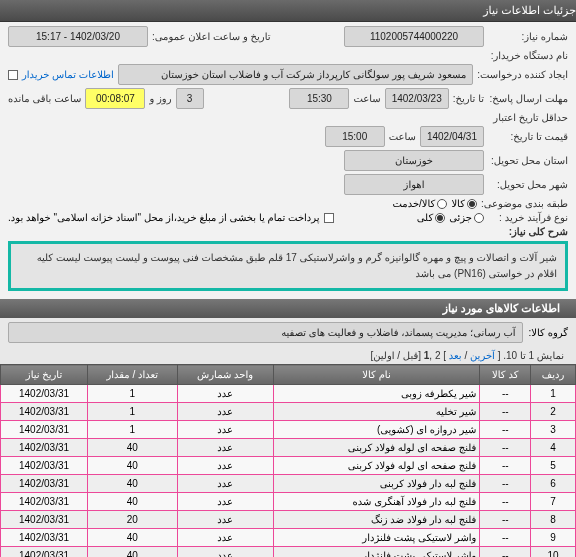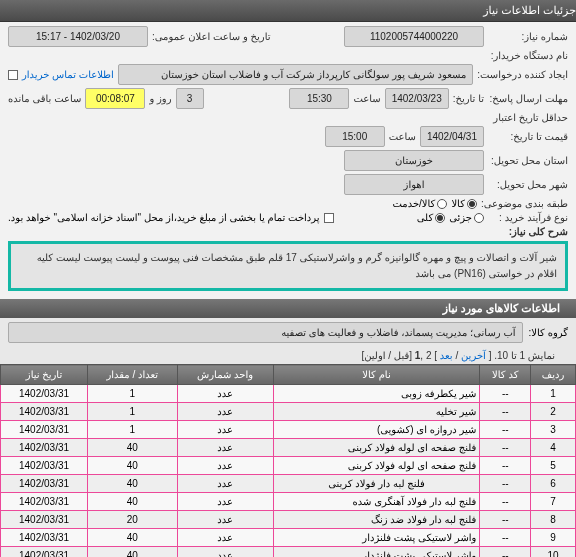--- a/index.html
+++ b/index.html
@@ -71,21 +71,21 @@
   padding:6px 8px;
   margin:4px 0;
   font-size:10px;
   line-height:1.6;
   color:#333;
 }
 .group-row {
   display:flex;align-items:center;gap:6px;padding:4px 8px;font-size:10px;
 }
 .nav-row {
-  padding:3px 21px;font-size:10px;color:#333;
+  padding:3px 12px;font-size:10px;color:#333;
 }
 .nav-row a{color:#0066cc;text-decoration:none;cursor:pointer;}
 table {
   width:100%;
   border-collapse:collapse;
   font-size:10px;
 }
 thead th {
   background:linear-gradient(#888,#666);
   color:#fff;
@@ -256,21 +256,21 @@
         <td>5</td>
         <td>--</td>
         <td style="text-align: right;">فلنج صفحه ای لوله فولاد کربنی</td>
         <td>عدد</td>
         <td>40</td>
         <td>1402/03/31</td>
       </tr>
       <tr>
         <td>6</td>
         <td>--</td>
-        <td style="">فلنج لبه دار فولاد کربنی</td>
+        <td style="text-align: right;">فلنج لبه دار فولاد کربنی</td>
         <td>عدد</td>
         <td>40</td>
         <td>1402/03/31</td>
       </tr>
       <tr>
         <td>7</td>
         <td>--</td>
         <td style="text-align: right;">فلنج لبه دار فولاد آهنگری شده</td>
         <td>عدد</td>
         <td>40</td>

